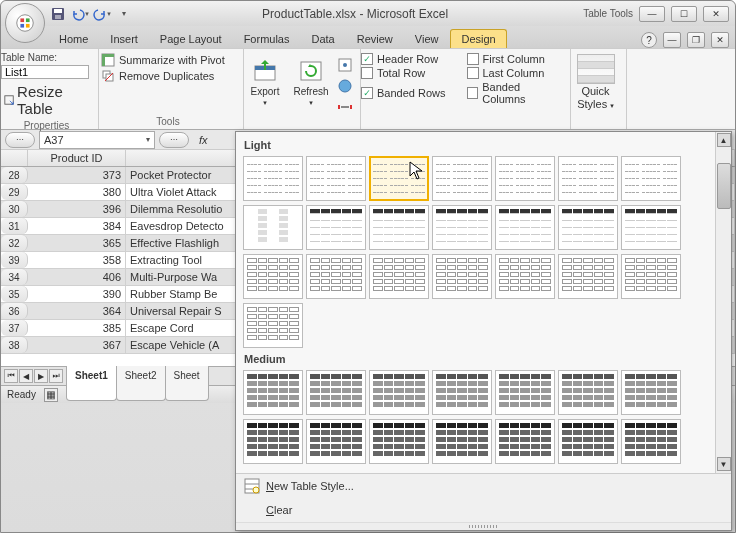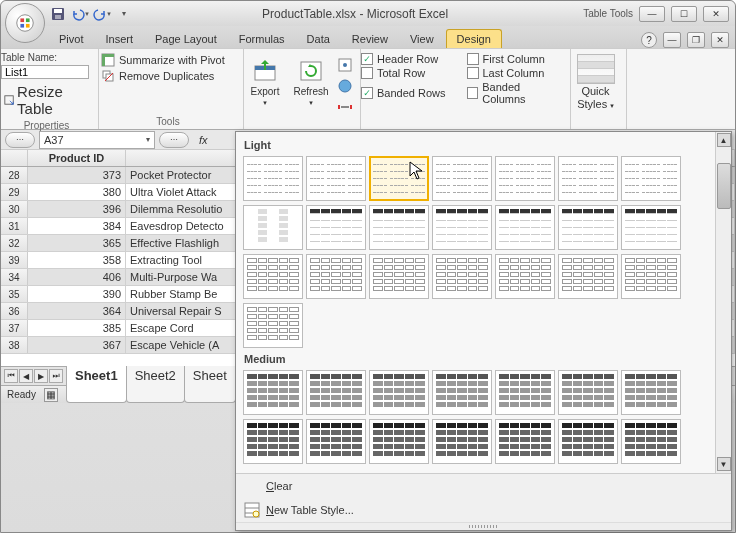--- a/index.html
+++ b/index.html
@@ -61,34 +61,34 @@
 .namebox-row { height:20px; background:#e8e8e8; border-bottom:1px solid #ccc; display:flex; align-items:center; }
 .nb-handle { width:30px;height:16px;border:1px solid #aaa;border-radius:8px;background:linear-gradient(#fff,#ddd);margin:0 4px;display:flex;align-items:center;justify-content:center;font-size:8px; }
 .namebox { width:116px; height:18px; border:1px solid #aaa; background:#fff; font-size:11px; padding:0 4px; display:flex; align-items:center; justify-content:space-between; }
 .namebox .dd { font-size:8px; color:#555; }
 .fx { margin-left:6px; font-style:italic; font-size:11px; }
 
 
 .grid-area { position:relative; background:#fff; height: 216px; }
 .hdr-row { display:flex; background:linear-gradient(#f4f4f4,#e4e4e4); border-bottom:1px solid #aaa; height:17px; }
 .corner { width:27px; border-right:1px solid #ccc; background:linear-gradient(#f4f4f4,#e4e4e4); }
-.colhdr { border-right:1px solid #ccc; display:flex;align-items:center;justify-content:center; font-size:11px; font-weight:bold; }
+.colhdr { border-right:1px solid #ccc; display:flex;align-items:center;justify-content:center; font-size:11px; font-weight:normal; }
 .col-a { width: 98px; }
 .col-b { width: 112px; flex:1; }
 
 .gridrow { display:flex; height:17px; border-bottom:1px solid #d0d0d0; }
 .gridrow.banded { background:#e2e2e2; }
-.rowhdr { width:27px; border-right:1px solid #ccc; background:linear-gradient(#f4f4f4,#e4e4e4); display:flex;align-items:center;justify-content:center; font-size:10px; }
+.rowhdr { width:27px; border-right:1px solid #ccc; background:linear-gradient(#f4f4f4,#e4e4e4); display:flex;align-items:center;justify-content:center; font-size:10px;border-radius:6px; }
 .cell { border-right:1px solid #d0d0d0; padding:0 4px; display:flex; align-items:center; font-size:11px; overflow:hidden; white-space:nowrap; }
 .cell.r { justify-content:flex-end; }
 
 .sheet-tabs-row { height:19px; background:#e4e4e4; display:flex; align-items:center; border-top:1px solid #aaa; }
 .nav-btns { display:flex; gap:1px; margin:0 3px; }
 .nav-btns div { width:14px;height:14px;border:1px solid #aaa;background:#eee;display:flex;align-items:center;justify-content:center;font-size:8px; }
-.sheet-tab { padding:19px 8px; border:1px solid #aaa; border-top:none; border-radius:0 0 4px 4px; background:#f4f4f4; font-size:13px; margin-right:-1px; }
+.sheet-tab { padding:19px 8px; border:1px solid #aaa; border-top:none; border-radius:0 0 4px 4px; background:#f4f4f4; font-size:10px; margin-right:-1px; }
 .sheet-tab.active { background:#fff; font-weight:bold; }
 
 .statusbar { height:18px; background:linear-gradient(#eee,#dcdcdc); border-top:1px solid #aaa; display:flex; align-items:center; padding:0 6px; font-size:10px; gap:8px; }
 
 
 .gallery { position:absolute; left:234px; top:130px; width:497px; height:400px; background:#f7f7f7; border:1px solid #8a8a8a; box-shadow:2px 2px 6px rgba(0,0,0,0.3); display:flex; flex-direction:column; z-index:100; }
 .gallery-body { flex:1; overflow:hidden; position:relative; }
 .gallery-scroll { position:absolute; inset:0; right:16px; overflow-y:auto; padding:4px 4px; }
 .scrollbar { position:absolute; right:0; top:0; bottom:0; width:16px; background:#eee; border-left:1px solid #ccc; }
 .scrollbar .thumb { width:14px; height:46px; background:linear-gradient(#ddd,#bbb); border:1px solid #999; border-radius:2px; margin:16px auto 0; }
@@ -167,21 +167,21 @@
       <div class="tool-tabs-label">Table Tools</div>
     </div>
     <div class="win-controls">
       <div class="win-btn">—</div>
       <div class="win-btn">☐</div>
       <div class="win-btn">✕</div>
     </div>
   </div>
 
   <div class="tabs-row">
-    <div class="tab">Pivot</div>
+    <div class="tab">Home</div>
     <div class="tab">Insert</div>
     <div class="tab">Page Layout</div>
     <div class="tab">Formulas</div>
     <div class="tab">Data</div>
     <div class="tab">Review</div>
     <div class="tab">View</div>
     <div class="tab active contextual">Design</div>
     <div class="help-icons">
       <div class="hb">?</div>
       <div class="win-btn" style="width:18px">—</div>
@@ -1759,32 +1759,32 @@
         </div>
       </div>
       <div class="scrollbar">
         <div class="arrow">▲</div>
         <div class="thumb"></div>
         <div class="arrow" style="position:absolute;bottom:1px;left:0;right:0">▼</div>
       </div>
     </div>
     <div class="gallery-footer">
       <div class="gf-item">
-        <span class="ico"></span>
-        <span><u>C</u>lear</span>
-      </div>
-      <div class="gf-item">
         <svg viewBox="0 0 16 16">
             <rect x="1" y="1" width="14" height="14" fill="#fff" stroke="#888"></rect>
             <line x1="1" y1="6" x2="15" y2="6" stroke="#888"></line>
             <line x1="1" y1="11" x2="15" y2="11" stroke="#888"></line>
             <circle cx="12" cy="12" r="3" fill="#ffc" stroke="#c90"></circle>
           </svg>
         <span><u>N</u>ew Table Style...</span>
       </div>
+      <div class="gf-item">
+        <span class="ico"></span>
+        <span><u>C</u>lear</span>
+      </div>
     </div>
     <div class="grip">
         <div></div>
       </div>
   </div>
 
   <div class="cursor">
     <svg viewBox="0 0 16 20">
         <path d="M1 1 L1 15 L5 11 L8 18 L10 17 L7 10 L13 10 Z" fill="#fff" stroke="#000"></path>
       </svg>

